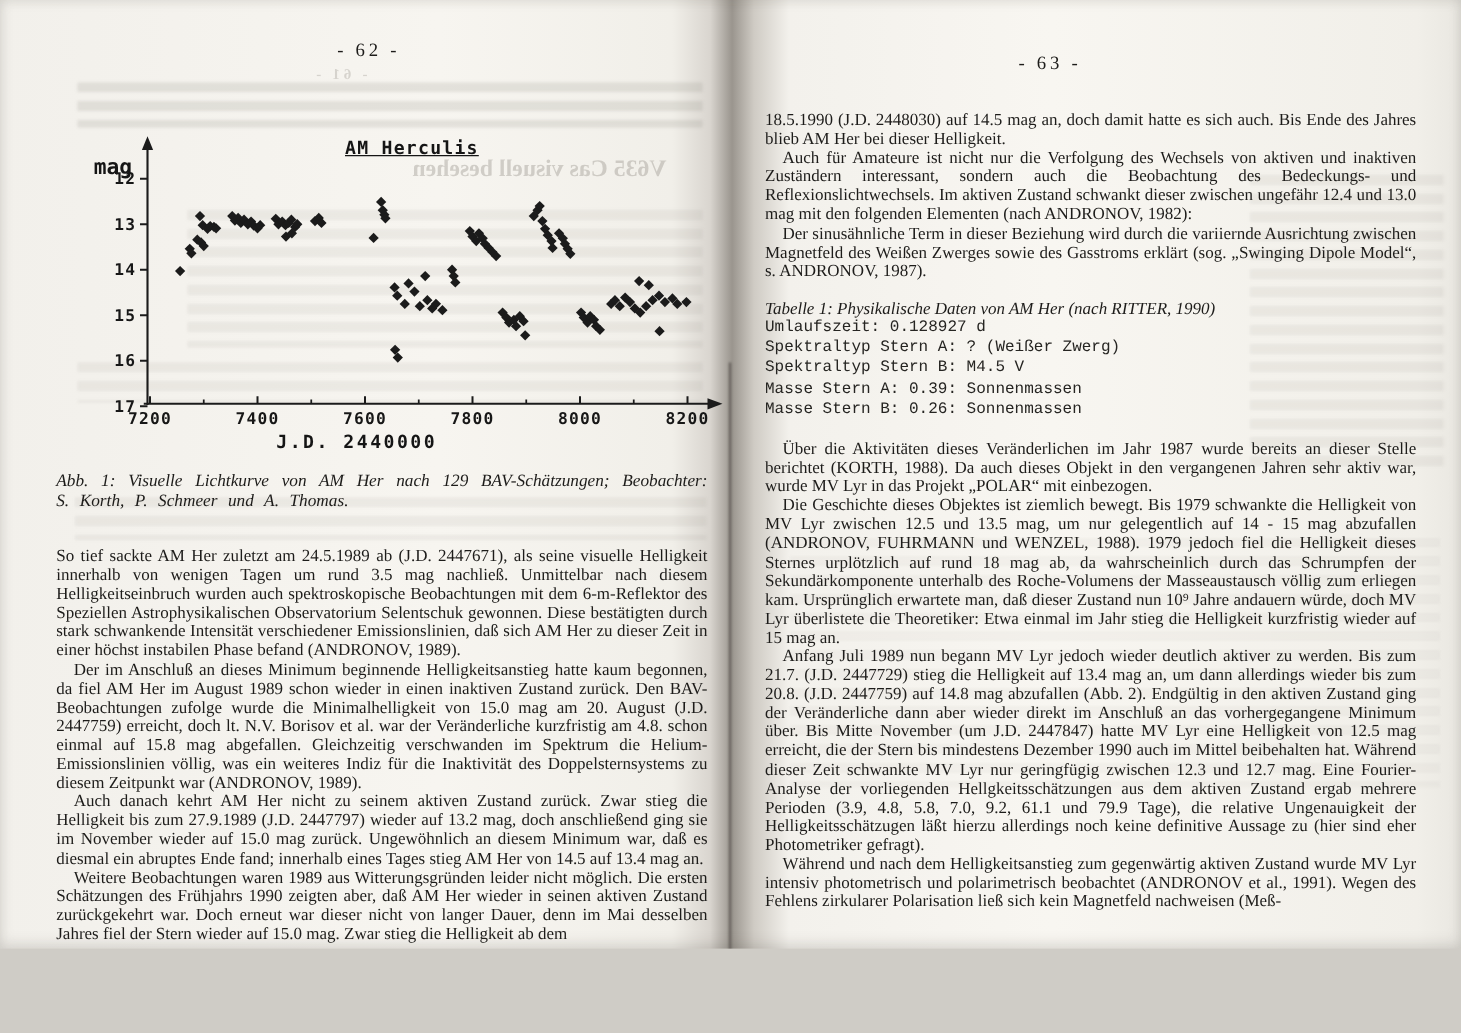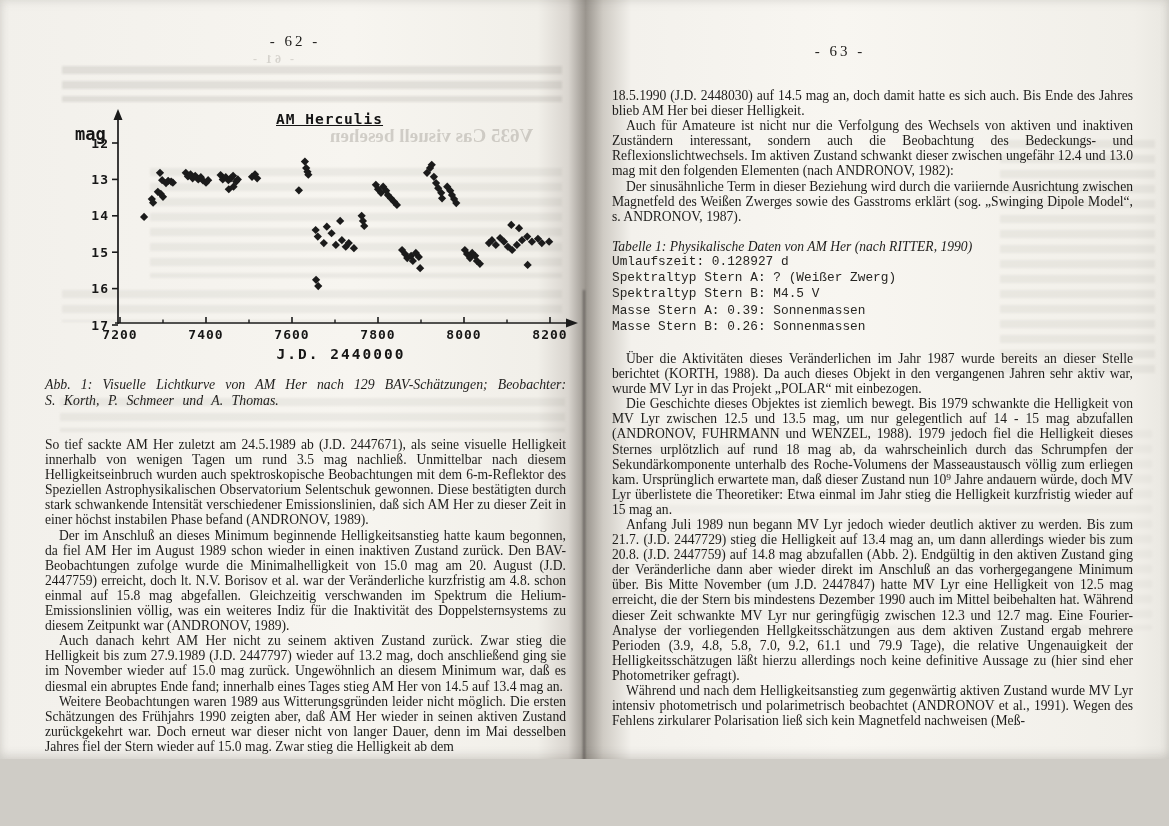--- a/index.html
+++ b/index.html
@@ -30,21 +30,21 @@
   .mvhead{text-align:center;font-style:italic;font-weight:bold;word-spacing:9px;
     font-size:14.4px;margin:14px 0 7px 0 !important;}
   
   .chart{width:515px;height:272px;}
   .chart svg{position:absolute;left:0;top:0;}
   .charttitle{position:absolute;left:205px;top:8px;
     font-family:"DejaVu Sans Mono",monospace;font-weight:bold;font-size:14.5px;
     text-decoration:underline;letter-spacing:1px;color:#151515;}
   .maglabel{position:absolute;left:4px;top:21px;
     font-family:"DejaVu Sans Mono",monospace;font-weight:bold;font-size:17px;color:#151515;}
-  .jdlabel{position:absolute;left:150px;top:243px;width:240px;text-align:center;
+  .jdlabel{position:absolute;left:150px;top:243px;width:240px;
     font-family:"DejaVu Sans Mono",monospace;font-weight:bold;font-size:14.5px;
     letter-spacing:2px;color:#151515;}
   .ticktext{font-family:"DejaVu Sans Mono",monospace;font-weight:bold;font-size:13px;
     fill:#171717;letter-spacing:1px;}
   
   .ghost{color:#8f8a82;opacity:.42;filter:blur(.5px);font-weight:bold;white-space:nowrap;}
   .mirror{transform:scaleX(-1);}
   .ghostlines{filter:blur(1.2px);pointer-events:none;
     background:repeating-linear-gradient(180deg,rgba(125,120,112,.16) 0 8px,rgba(0,0,0,0) 8px 15px);}
   .ghostlight{background:repeating-linear-gradient(180deg,rgba(125,120,112,.09) 0 8px,rgba(0,0,0,0) 8px 15px);}

